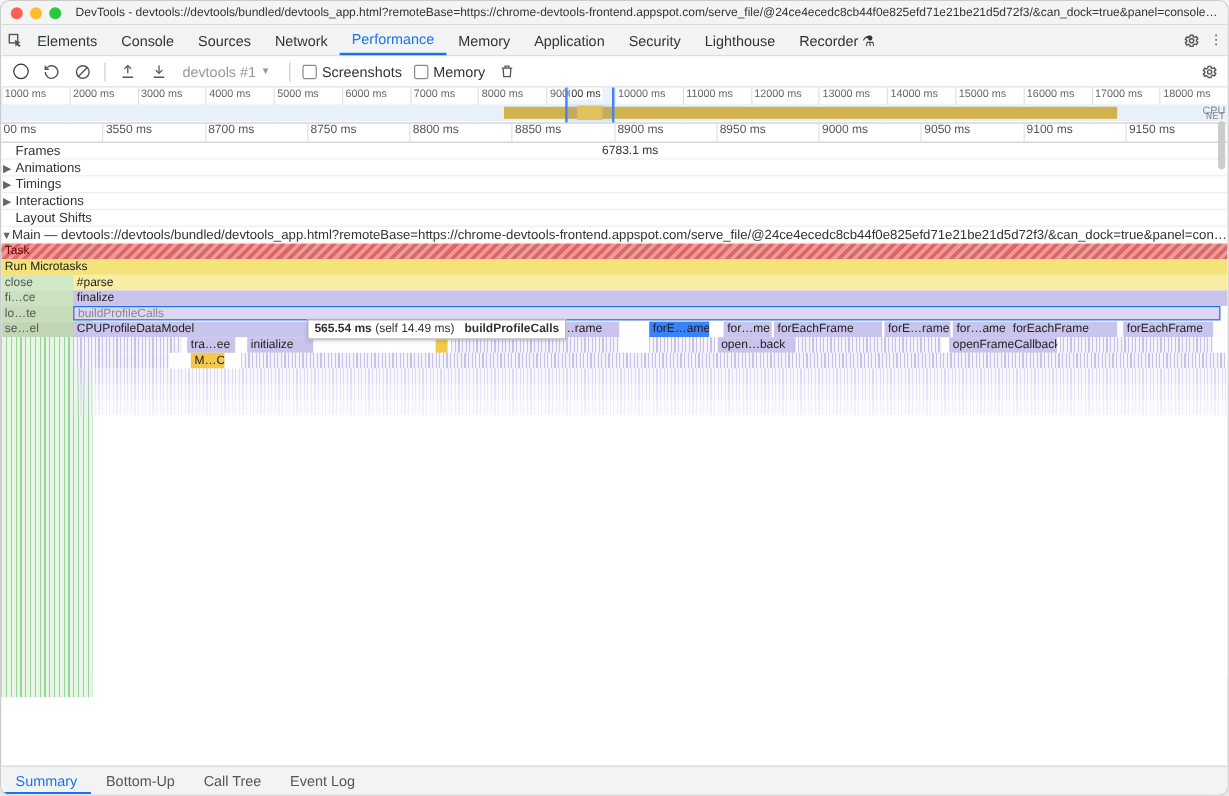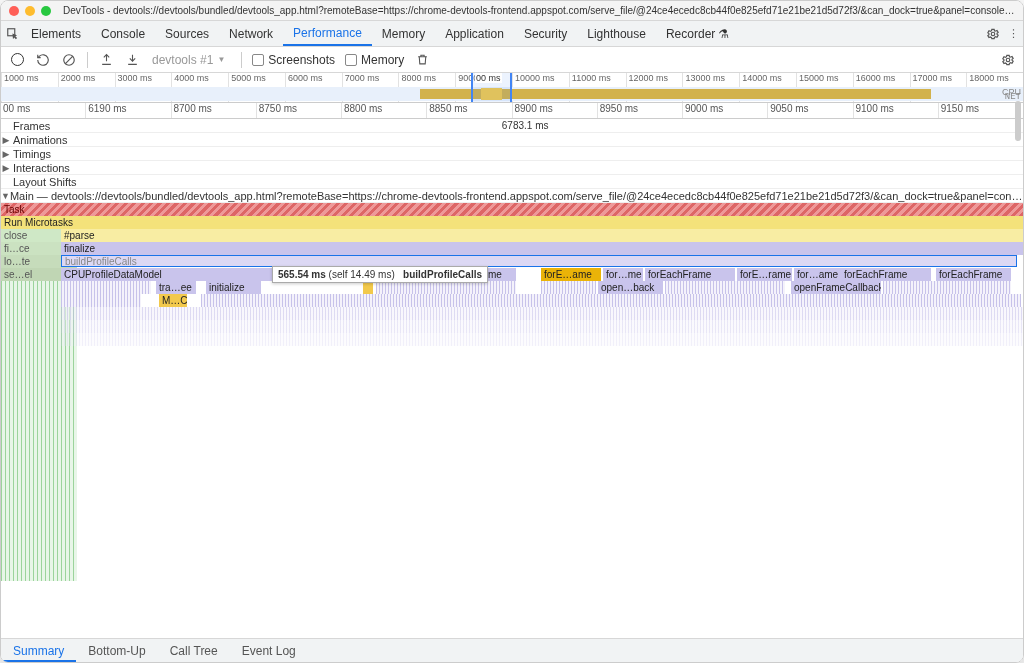--- a/index.html
+++ b/index.html
@@ -134,21 +134,20 @@
     font-size:10px; color:#555;
   }
   .sidecol .sc { height:13px; display:flex; align-items:center; padding:0 3px; overflow:hidden; white-space:nowrap;}
 
   
   .tooltip {
     position:absolute;
     background:#fff; border:1px solid #aaa; padding:2px 5px; font-size:10px; color:#333;
     box-shadow:0 1px 3px rgba(0,0,0,.2);
     white-space:nowrap;
-    margin-left:16px;
   }
   .tooltip b { font-weight:600; }
 
   
   .hatch {
     background-image:repeating-linear-gradient(90deg,#c7c2ea 0,#c7c2ea 1px,#f4f2fb 1px,#f4f2fb 3px);
   }
   .hatch-g {
     background-image:repeating-linear-gradient(90deg,#9bd49b 0,#9bd49b 1px,#e8f6e8 1px,#e8f6e8 4px);
   }
@@ -293,21 +292,21 @@
   <div class="activity" style="left:47%; width:2%; background:#f2c94c; top:15px; height:12px;"></div>
   <div class="sel" style="left:46%; width:4%;">
     <span style="position:absolute;left:2px;top:0;font-size:9px;color:#333;background:#fff;padding:0 1px;">00 ms</span>
   </div>
   <div class="cpu">CPU</div>
   <div class="net">NET</div>
 </div>
 
 <div class="ruler">
   <div class="t">00 ms</div>
-  <div class="t">6190 ms</div>
+  <div class="t">3550 ms</div>
   <div class="t">8700 ms</div>
   <div class="t">8750 ms</div>
   <div class="t">8800 ms</div>
   <div class="t">8850 ms</div>
   <div class="t">8900 ms</div>
   <div class="t">8950 ms</div>
   <div class="t">9000 ms</div>
   <div class="t">9050 ms</div>
   <div class="t">9100 ms</div>
   <div class="t">9150 ms</div>
@@ -370,21 +369,21 @@
   </div>
 
   <div class="row" style="top:52px;">
     <div class="bar" style="left:60px; right:6px; background:#dcd8f4; border:1.5px solid #1a73e8; height:12px; color:#888;">buildProfileCalls</div>
   </div>
 
   <div class="row" style="top:65px;">
     <div class="bar" style="left:60px; width:300px; background:#c9c4ec;">CPUProfileDataModel</div>
     <div class="bar" style="left:363px; width:100px; background:#c9c4ec;">buildProfileCalls</div>
     <div class="bar" style="left:465px; width:50px; background:#c9c4ec;">…rame</div>
-    <div class="bar" style="left:540px; width:60px; background:#eab308;">forE…ame</div>
+    <div class="bar" style="left:540px; width:50px; background:#3b82f6;">forE…ame</div>
     <div class="bar" style="left:602px; width:40px; background:#c9c4ec;">for…me</div>
     <div class="bar" style="left:644px; width:90px; background:#c9c4ec;">forEachFrame</div>
     <div class="bar" style="left:736px; width:55px; background:#c9c4ec;">forE…rame</div>
     <div class="bar" style="left:793px; width:66px; background:#c9c4ec;text-align:right;">for…ame</div>
     <div class="bar" style="left:840px; width:90px; background:#c9c4ec;">forEachFrame</div>
     <div class="bar" style="left:935px; width:75px; background:#c9c4ec;">forEachFrame</div>
   </div>
 
   <div class="row" style="top:78px;">
     <div class="bar hatch" style="left:60px; width:90px;"></div>

